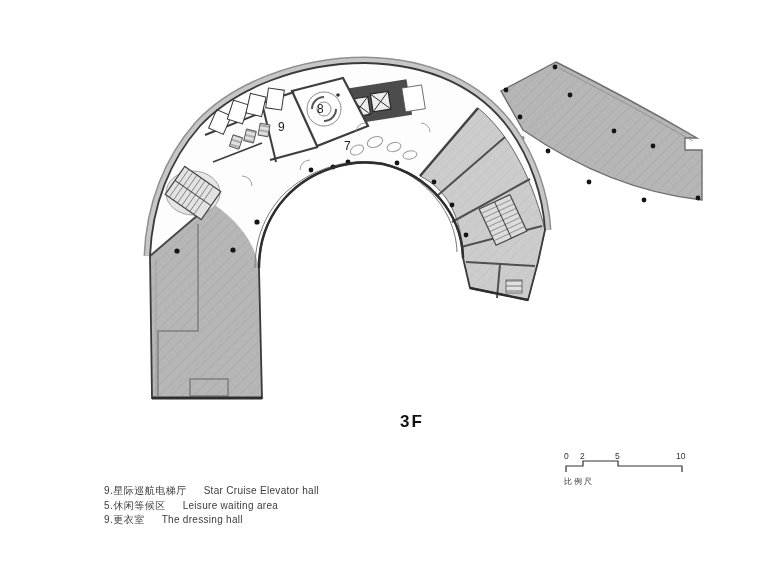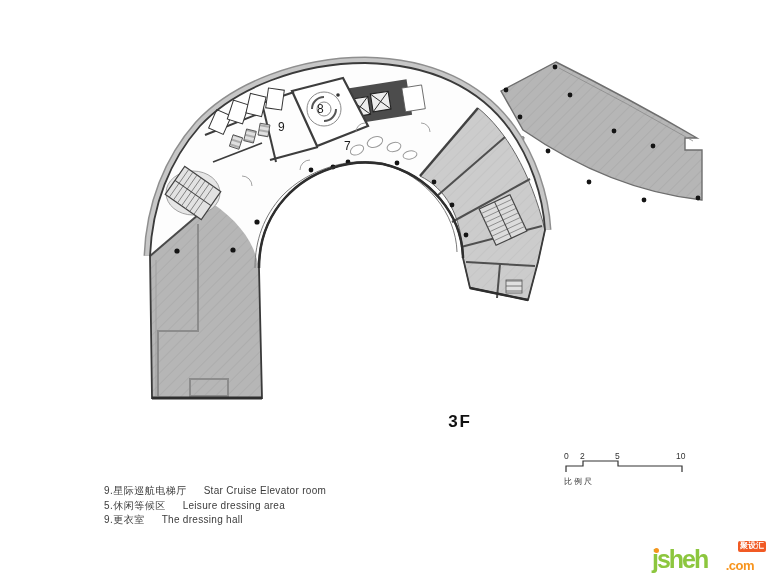--- a/index.html
+++ b/index.html
@@ -4,21 +4,21 @@
 <style>
   html,body{margin:0;padding:0;}
   body{
     width:770px;height:577px;position:relative;background:#ffffff;
     font-family:"Liberation Sans", sans-serif;overflow:hidden;
   }
   .stage{position:absolute;left:0;top:0;width:770px;height:577px;}
   svg text{font-family:"Liberation Sans", sans-serif;}
 
   .floor-title{
-    position:absolute;left:352px;top:412px;width:120px;text-align:right;
+    position:absolute;left:352px;top:412px;width:120px;text-align:center;
     font-size:17px;font-weight:bold;letter-spacing:2px;color:#111;
   }
   .scalebar{position:absolute;left:558px;top:448px;width:150px;height:42px;}
   .scalebar svg{display:block;}
 
   .legend{position:absolute;left:104px;top:484px;color:#3c3c3c;font-size:10px;}
   .legend-row{line-height:14.5px;white-space:nowrap;}
   .legend-cn{letter-spacing:0.5px;}
   .legend-en{margin-left:14px;letter-spacing:0.3px;}
 
@@ -247,33 +247,27 @@
       </g>
       <path d="M8 24 V18 H25 V13 H60 V18 H124 V24" fill="none" stroke="#333" stroke-width="1.2"></path>
       <text x="6" y="36" font-size="8" letter-spacing="2" fill="#333">比例尺</text>
     </svg>
   </div>
 
   
   <div class="legend">
     <div class="legend-row">
       <span class="legend-cn">9.星际巡航电梯厅</span>
-      <span class="legend-en">Star Cruise Elevator room</span>
+      <span class="legend-en">Star Cruise Elevator hall</span>
     </div>
     <div class="legend-row">
       <span class="legend-cn">5.休闲等候区</span>
-      <span class="legend-en">Leisure dressing area</span>
+      <span class="legend-en">Leisure waiting area</span>
     </div>
     <div class="legend-row">
       <span class="legend-cn">9.更衣室</span>
       <span class="legend-en">The dressing hall</span>
     </div>
   </div>
 
   
-  <div class="logo">
-    <span class="logo-name">jsheh</span>
-    <span class="logo-jdot"></span>
-    <span class="logo-tld">.com</span>
-    <span class="logo-badge">聚设汇</span>
-  </div>
 
 </div>
 
 </body></html>

